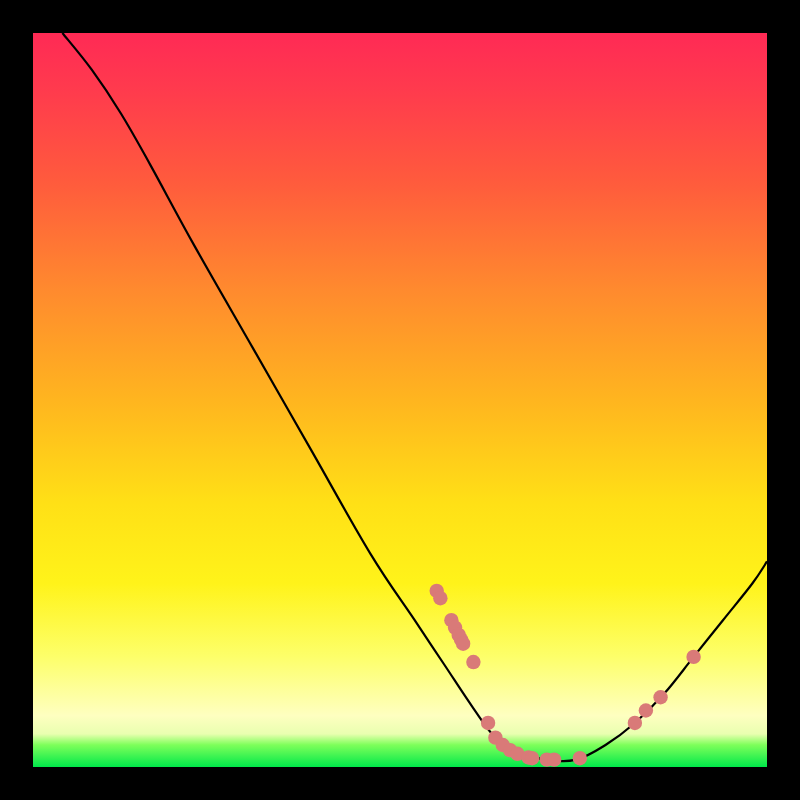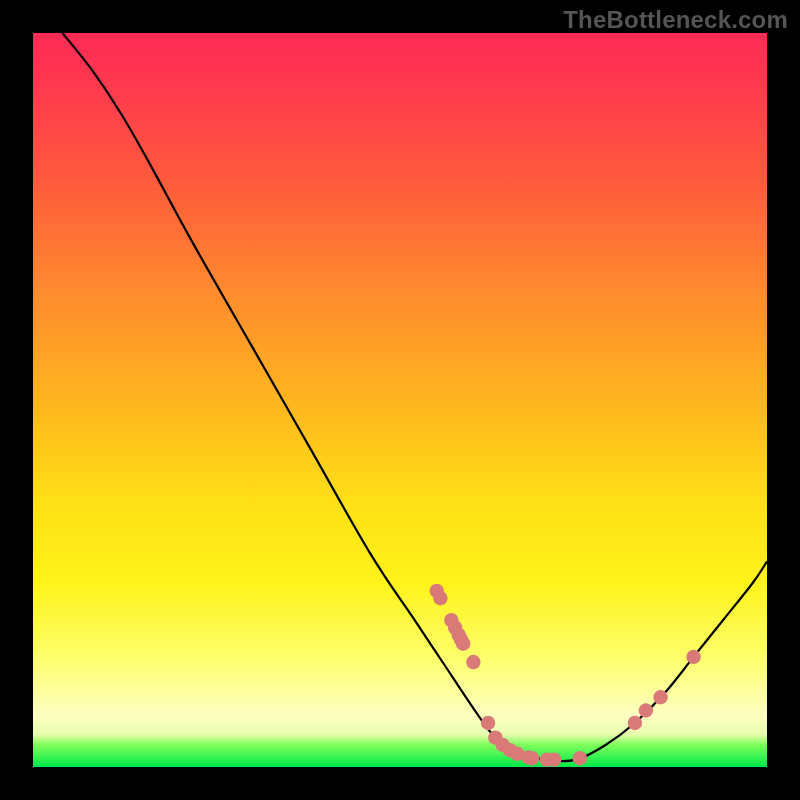--- a/index.html
+++ b/index.html
@@ -88,14 +88,13 @@
         <circle cx="513.8" cy="726.66" r="7.2" fill="#d97a78"></circle>
         <circle cx="521.14" cy="726.66" r="7.2" fill="#d97a78"></circle>
         <circle cx="546.83" cy="725.192" r="7.2" fill="#d97a78"></circle>
         <circle cx="601.88" cy="689.96" r="7.2" fill="#d97a78"></circle>
         <circle cx="612.89" cy="677.482" r="7.2" fill="#d97a78"></circle>
         <circle cx="627.5699999999999" cy="664.27" r="7.2" fill="#d97a78"></circle>
         <circle cx="660.6" cy="623.9" r="7.2" fill="#d97a78"></circle>
       </g>
   </svg>
 
-  <div class="watermark">TheBottleneck.com</div>
 </div>
 
 </body></html>

